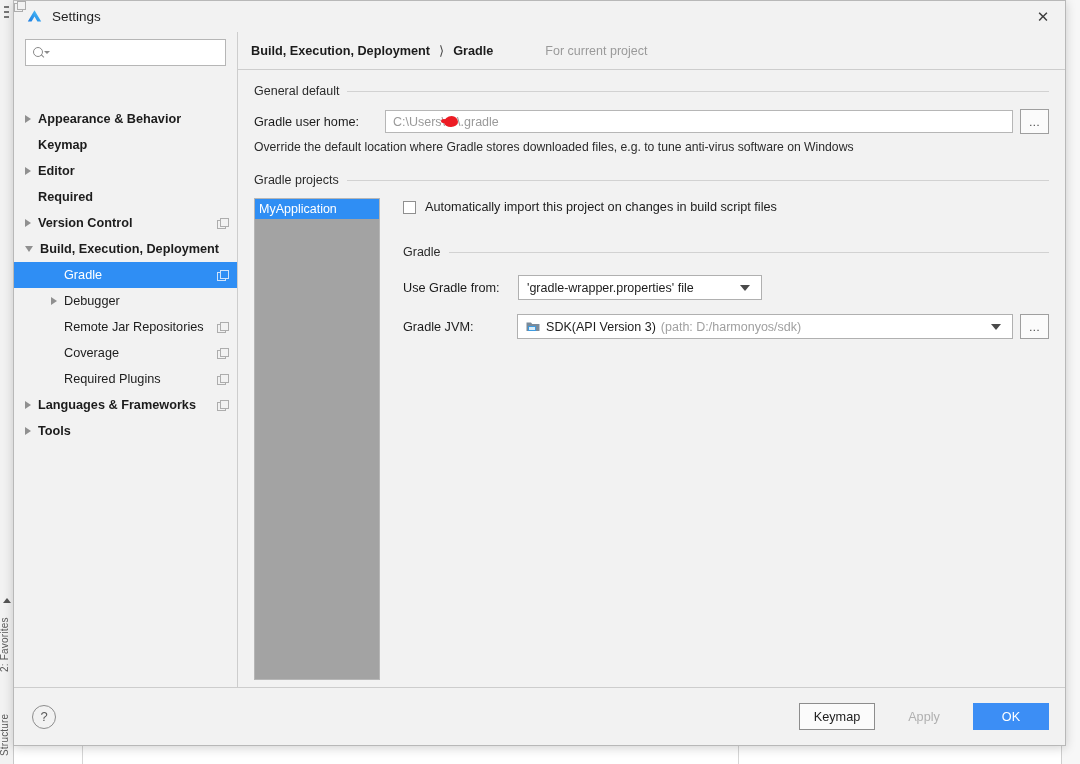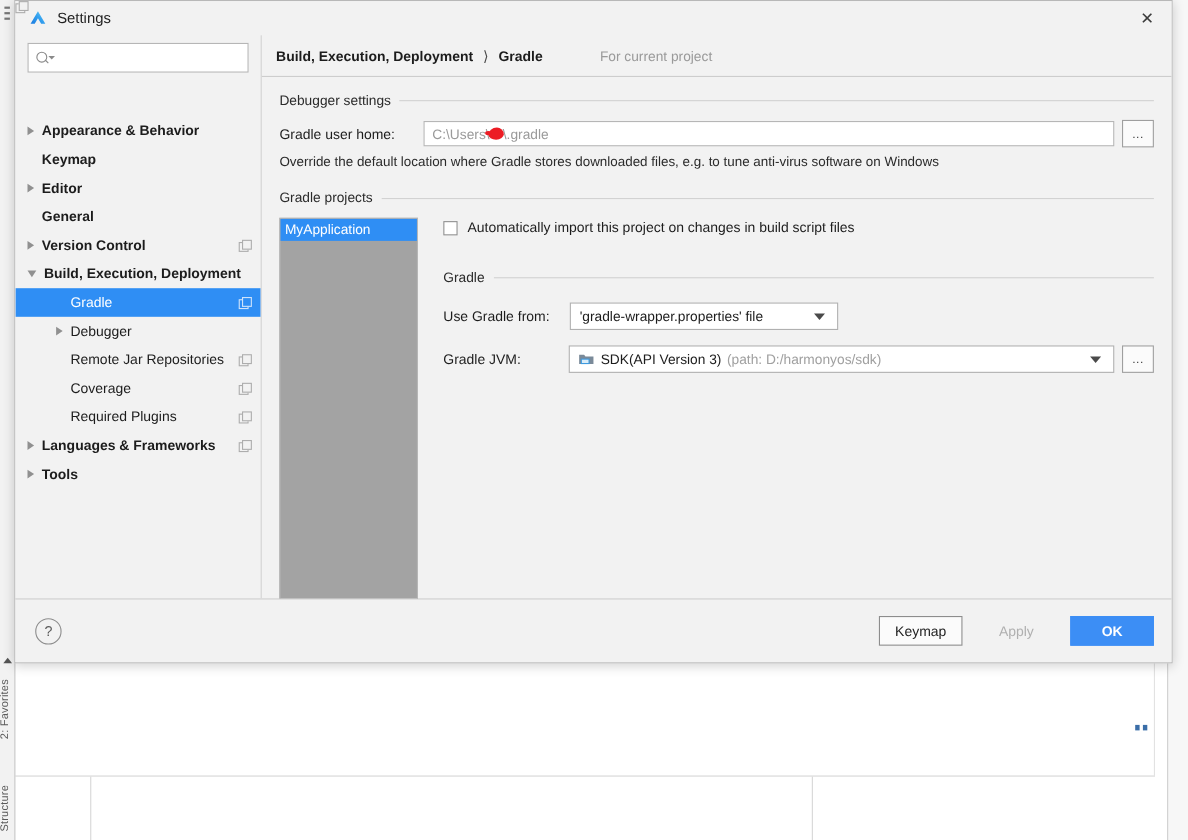--- a/index.html
+++ b/index.html
@@ -61,21 +61,21 @@
   .ide-bottom-sep2 {
     position: absolute; left: 738px; bottom: 0; width: 1px; height: 58px; background: #d6d6d6;
   }
   .ide-tiny-marks { position: absolute; right: 34px; top: 651px; }
   .tiny-mark { display: inline-block; width: 4px; height: 5px; background: #3b6ea8; margin-right: 3px; }
 
   
   #settings-dialog {
     position: absolute;
     left: 13px; top: 0;
-    width: 1053px; height: 603px;
+    width: 1053px; height: 746px;
     background: #f2f2f2;
     border: 1px solid #b8b8b8;
     box-shadow: 0 2px 10px rgba(0,0,0,.18);
     box-sizing: border-box;
     display: flex; flex-direction: column;
   }
 
   
   .titlebar {
     height: 31px; min-height: 31px;
@@ -309,21 +309,21 @@
   }
   .footer-spacer { flex: 1; }
   .btn {
     height: 27px; min-width: 76px;
     display: flex; align-items: center; justify-content: center;
     font-size: 12.7px; box-sizing: border-box; cursor: default;
     margin-left: 11px;
   }
   .btn-cancel { background: #fbfbfb; border: 1px solid #8d8d8d; color: #1c1c1c; }
   .btn-apply { background: #f2f2f2; border: 1px solid #f2f2f2; color: #b0b0b0; }
-  .btn-ok { background: #3c8ef5; border: 1px solid #3c8ef5; color: #ffffff; font-weight: bold; }
+  .btn-ok { background: #3c8ef5; border: 1px solid #3c8ef5; color: #ffffff; font-weight: normal; }
 </style>
 </head>
 <body>
 
 <div id="ide-background">
   <div class="ide-right-inner"></div>
   <div class="ide-right-col"></div>
   <div class="ide-warn-marker"></div>
   <div class="ide-bottom-band"></div>
   <div class="ide-bottom-sep"></div>
@@ -382,21 +382,21 @@
           <div class="tree-row top" style="padding-left: 11px;">
             <span class="tree-arrow none"></span>
             <span class="tree-label">Keymap</span>
           </div>
           <div class="tree-row top" style="padding-left: 11px;">
             <span class="tree-arrow collapsed"></span>
             <span class="tree-label">Editor</span>
           </div>
           <div class="tree-row top" style="padding-left: 11px;">
             <span class="tree-arrow none"></span>
-            <span class="tree-label">General</span>
+            <span class="tree-label">Required</span>
           </div>
           <div class="tree-row top" style="padding-left: 11px;">
             <span class="tree-arrow collapsed"></span>
             <span class="tree-label">Version Control</span>
             <span class="copy-icon">
               <span class="b1"></span>
               <span class="b2"></span>
             </span>
           </div>
           <div class="tree-row top" style="padding-left: 11px;">
@@ -465,21 +465,21 @@
               <span class="b1"></span>
               <span class="b2"></span>
             </span>
           <span>For current project</span>
         </span>
       </div>
 
       <div class="content-scroll">
 
         <div class="group-head">
-          <span>Debugger settings</span>
+          <span>General default</span>
           <span class="rule"></span>
         </div>
 
         <div class="field-row">
           <span class="field-label" style="width:132px">Gradle user home:</span>
           <div class="text-input" style="width:633px">
             <span>C:\Users\</span>
             <span class="redaction"></span>
             <span>\.gradle</span>
           </div>

